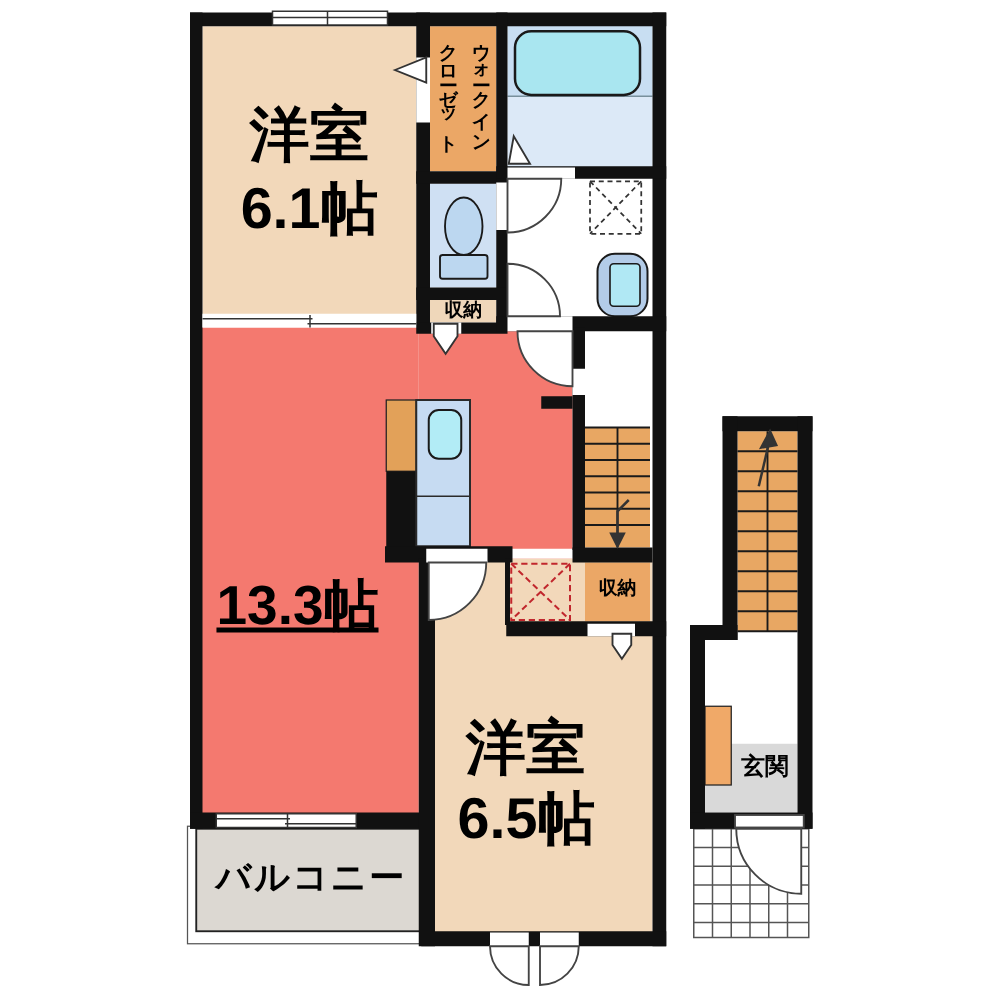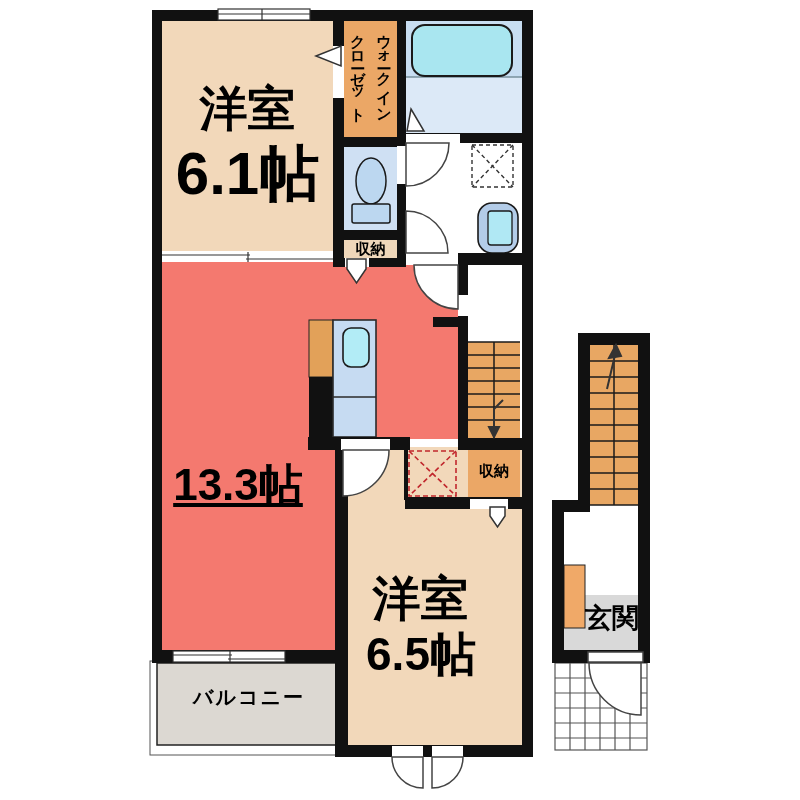--- a/index.html
+++ b/index.html
@@ -194,31 +194,31 @@
   </g>
 
   <g stroke="#c1272d" stroke-width="1.6" stroke-dasharray="5,3" fill="none">
     <rect x="409" y="451" width="47" height="45"></rect>
     <line x1="409" y1="451" x2="456" y2="496"></line>
         <line x1="456" y1="451" x2="409" y2="496"></line>
   </g>
 </svg>
 
 <div class="lbl" style="left:162px;top:84px;width:171px;font-size:48px;">洋室</div>
-<div class="lbl" style="left:156px;top:142px;width:183px;font-size:60px;">6.1帖</div>
+<div class="lbl" style="left:156px;top:142px;width:183px;font-size:46px;">6.1帖</div>
 
 <div class="lbl vert" style="left:347px;top:24px;width:50px;height:112px;font-size:15px;">ウォークイン
 クローゼット</div>
 
 <div class="lbl" style="left:344px;top:241px;width:53px;font-size:15px;">収納</div>
 
 <div class="lbl" style="left:150px;top:462px;width:176px;font-size:44px;text-decoration:underline;">13.3帖</div>
 
 <div class="lbl" style="left:348px;top:574px;width:145px;font-size:48px;">洋室</div>
 <div class="lbl" style="left:342px;top:630px;width:158px;font-size:46px;">6.5帖</div>
 
 <div class="lbl" style="left:468px;top:463px;width:52px;font-size:15px;">収納</div>
 
-<div class="lbl" style="left:160px;top:687px;width:178px;font-size:20px;letter-spacing:2px;">バルコニー</div>
-
-<div class="lbl" style="left:584px;top:604px;width:56px;font-size:27px;">玄関</div>
+<div class="lbl" style="left:160px;top:687px;width:178px;font-size:28px;letter-spacing:2px;">バルコニー</div>
+
+<div class="lbl" style="left:584px;top:604px;width:56px;font-size:19px;">玄関</div>
 
 </div>
 
 </body></html>

